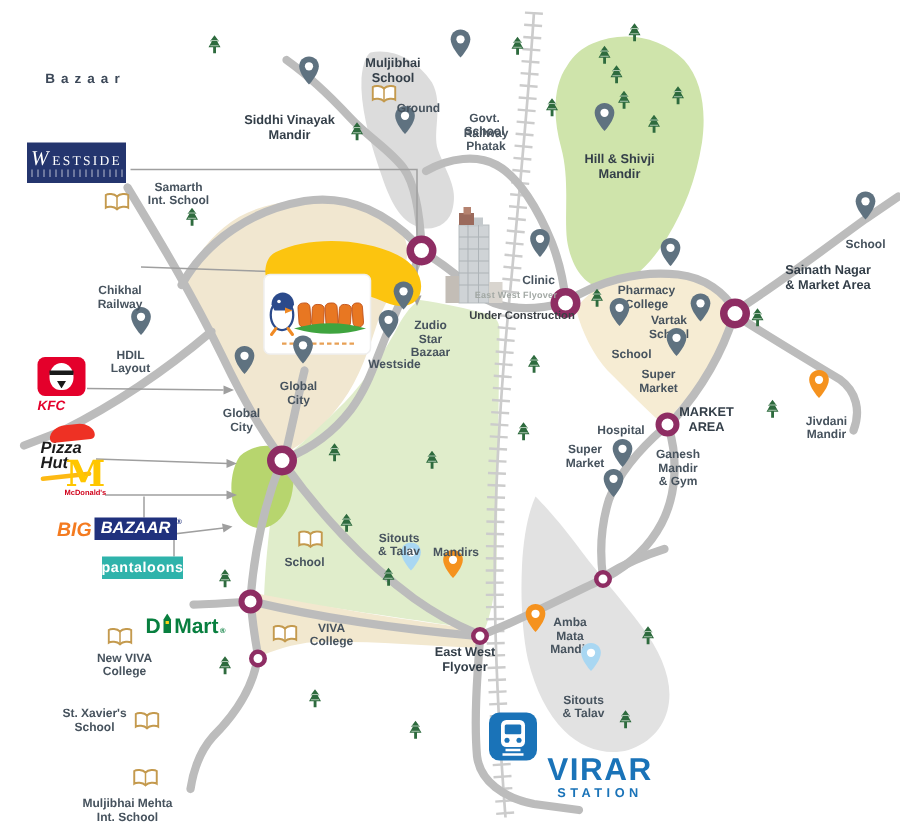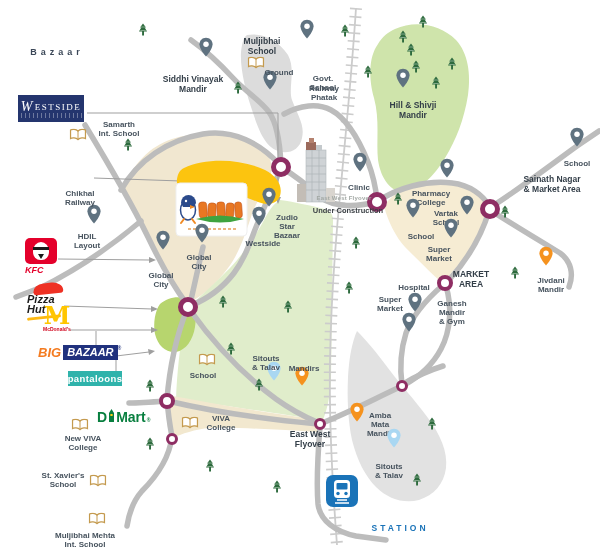--- a/index.html
+++ b/index.html
@@ -233,20 +233,21 @@
   <div class="station-icon" style="left:342px;top:492px">
     <svg width="34" height="36" viewBox="0 0 34 36">
       <rect x="1" y="1" width="32" height="32" rx="7" fill="#1a73b8"></rect>
       <rect x="9" y="6" width="16" height="18" rx="3.5" fill="#ffffff"></rect>
       <rect x="11.5" y="9" width="11" height="6.5" rx="1" fill="#1a73b8"></rect>
       <circle cx="13" cy="19.5" r="1.7" fill="#1a73b8"></circle>
       <circle cx="21" cy="19.5" r="1.7" fill="#1a73b8"></circle>
       <path d="M12,26 L22,26 M10,29 L24,29" stroke="#ffffff" stroke-width="1.6"></path>
     </svg>
   </div>
+  <div class="station-name" style="left:400px;top:514px">VIRAR</div>
   <div class="station-sub" style="left:400px;top:528px">STATION</div>
 
 <div class="tree" style="left: 143px; top: 36px; position: absolute;"><svg width="10" height="13" viewBox="0 0 20 26">
         <path d="M10 1 L16 9 L13.5 9 L18 17 L12 17 L12 25 L8.2 25 L8.2 17 L2 17 L6.5 9 L4 9 Z" fill="#2e6b3e"></path>
         <line x1="5" y1="8" x2="15" y2="8" stroke="#e7f2e7" stroke-width="0.9"></line>
         <line x1="4.5" y1="15" x2="15.5" y2="15" stroke="#e7f2e7" stroke-width="0.9"></line>
       </svg></div>
     <div class="tree" style="left: 345px; top: 37px; position: absolute;"><svg width="10" height="13" viewBox="0 0 20 26">
         <path d="M10 1 L16 9 L13.5 9 L18 17 L12 17 L12 25 L8.2 25 L8.2 17 L2 17 L6.5 9 L4 9 Z" fill="#2e6b3e"></path>
         <line x1="5" y1="8" x2="15" y2="8" stroke="#e7f2e7" stroke-width="0.9"></line>

